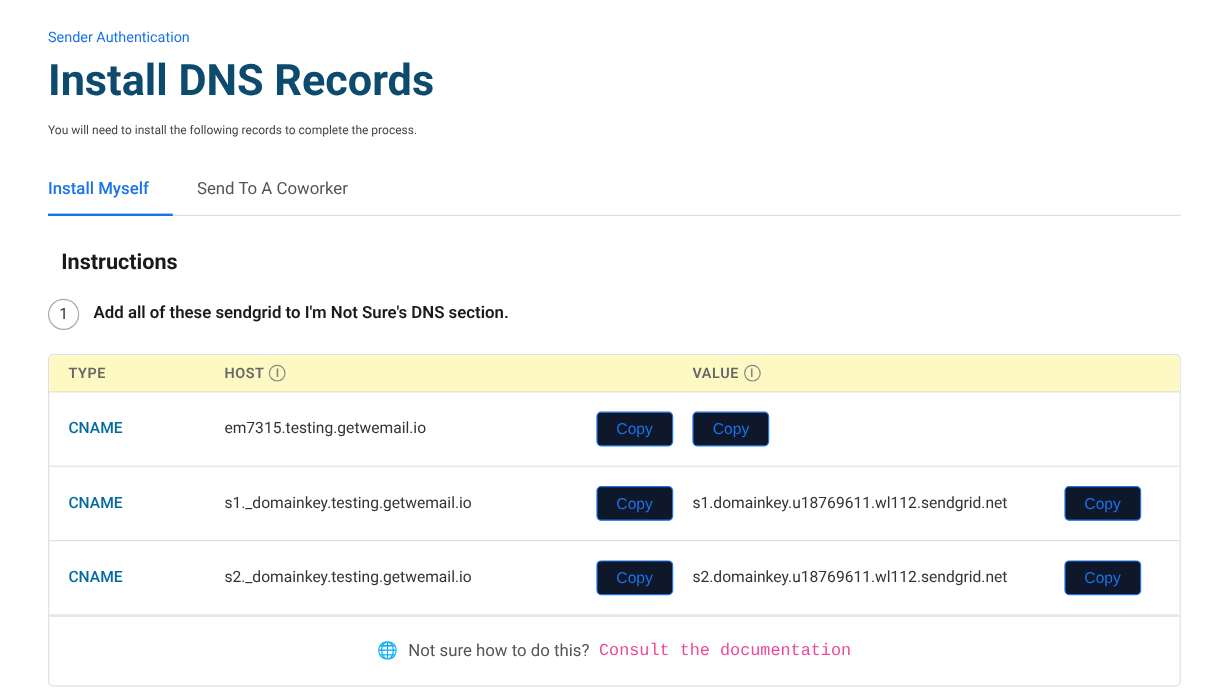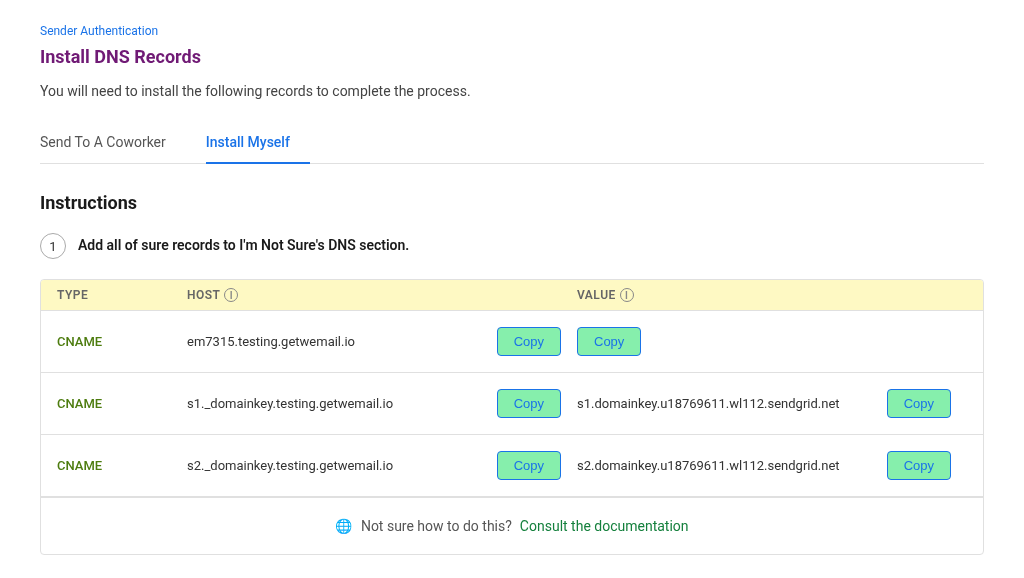--- a/index.html
+++ b/index.html
@@ -13,27 +13,27 @@
       max-width: 1024px;
       margin: 0 auto;
       padding: 24px 40px;
     }
     .breadcrumb {
       color: #1a73e8;
       font-size: 12px;
       margin-bottom: 8px;
     }
     .page-title {
-      font-size: 18px;
+      font-size: 36px;
       font-weight: 700;
-      color: #701a75;
+      color: #0c4a6e;
       margin-bottom: 16px;
     }
     .description {
-      font-size: 14px;
+      font-size: 10px;
       color: #444;
       margin-bottom: 24px;
     }
     .tabs {
       display: flex;
       border-bottom: 1px solid #e0e0e0;
       margin-bottom: 28px;
     }
     .tab {
       padding: 10px 20px 12px 0;
@@ -47,20 +47,21 @@
     }
     .tab.active {
       color: #1a73e8;
       border-bottom: 2px solid #1a73e8;
       font-weight: 500;
     }
     .section-title {
       font-size: 18px;
       font-weight: 700;
       margin-bottom: 20px;
+      margin-left: 11px;
     }
     .step {
       display: flex;
       align-items: flex-start;
       gap: 12px;
       margin-bottom: 20px;
     }
     .step-number {
       width: 26px;
       height: 26px;
@@ -118,88 +119,89 @@
       grid-template-columns: 130px 1fr 1fr;
       border-bottom: 1px solid #e0e0e0;
       padding: 16px;
       align-items: center;
     }
     .dns-row:last-child {
       border-bottom: none;
     }
     .dns-type {
       font-size: 13px;
-      color: #4d7c0f;
+      color: #0369a1;
       font-weight: 500;
     }
     .dns-cell {
       display: flex;
       align-items: center;
       gap: 24px;
       padding-right: 16px;
       justify-content: space-between;
     }
     .dns-value {
       font-size: 13px;
       color: #333;
       flex: 1;
       word-break: break-all;
     }
     .copy-btn {
       padding: 6px 16px;
       border: 1px solid #1a73e8;
-      background: #86efac;
+      background: #0f172a;
       color: #1a73e8;
       border-radius: 4px;
       cursor: pointer;
       font-size: 13px;
       white-space: nowrap;
       flex-shrink: 0;
     }
     .footer-note {
       display: flex;
       align-items: center;
       justify-content: center;
       gap: 8px;
       padding: 20px;
       color: #555;
       font-size: 14px;
       border-top: 1px solid #e0e0e0;
     }
     .footer-link {
-      color: #15803d;
-      cursor: pointer;
+      color: #ec4899;
+      cursor: pointer;
+      font-family: Liberation Mono, monospace;
     }
     .globe-icon {
       color: #888;
     }
   </style>
 </head>
 <body>
 
 <div class="page">
 
   <div class="breadcrumb">
     <span>Sender Authentication</span>
   </div>
 
   <h1 class="page-title">Install DNS Records</h1>
 
   <p class="description">You will need to install the following records to complete the process.</p>
 
   <div class="tabs">
+    <div class="tab active">Install Myself</div>
     <div class="tab">Send To A Coworker</div>
-    <div class="tab active">Install Myself</div>
   </div>
 
   <h2 class="section-title">Instructions</h2>
 
   <div class="step">
     <div class="step-number">1</div>
-    <div class="step-text">Add all of sure records to I'm Not Sure's DNS section.</div>
+    <div class="step-text">Add all of these sendgrid to I'm Not Sure's DNS section.</div>
   </div>
 
   <div class="dns-table">
 
     <div class="dns-table-header">
       <div class="dns-col-header">
         <span>TYPE</span>
       </div>
       <div class="dns-col-header">
         <span>HOST</span>

